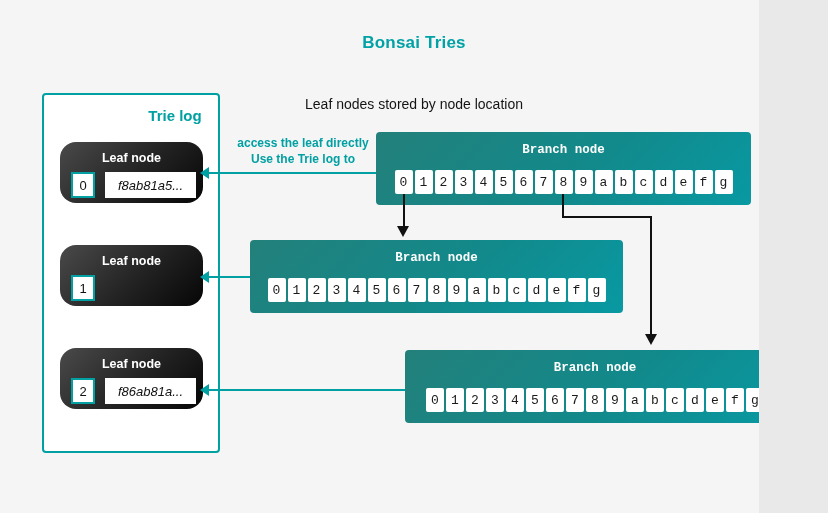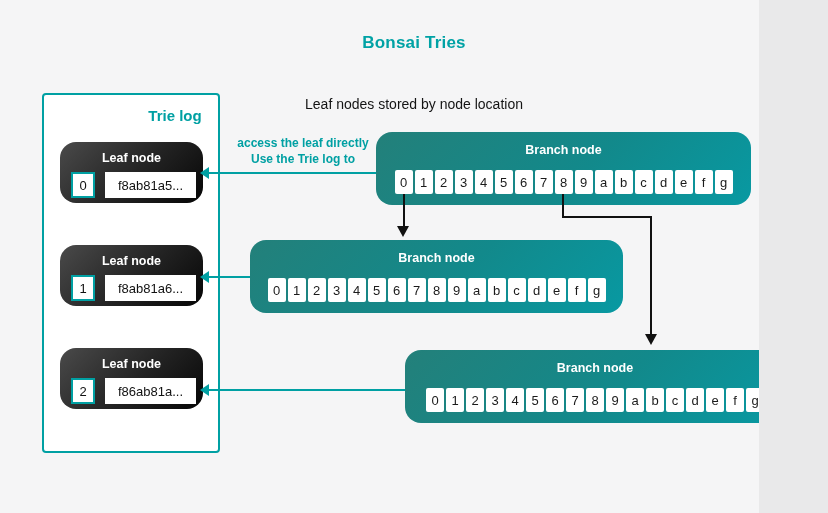--- a/index.html
+++ b/index.html
@@ -60,29 +60,30 @@
     width: 24px; height: 26px;
     background: #ffffff; border: 2px solid #00a0a3;
     display: flex; align-items: center; justify-content: center;
     font-size: 13px; color: #111111;
   }
   .leaf-hash {
     position: absolute; left: 45px; top: 30px;
     width: 91px; height: 26px;
     background: #ffffff;
     display: flex; align-items: center; justify-content: center;
-    font-size: 13px; color: #111111;
+    font-size: 13px; color: #111111; font-style: italic;
   }
 
   
   .branch {
     position: absolute;
     height: 73px;
     background: linear-gradient(135deg, #23807a 0%, #12898b 55%, #0899a2 100%);
-    border-radius: 16px;
+    border-radius: 4px;
+    font-family: Liberation Mono, monospace;
   }
   .branch.b1 { left: 376px; top: 132px; width: 375px; }
   .branch.b2 { left: 250px; top: 240px; width: 373px; }
   .branch.b3 { left: 405px; top: 350px; width: 380px; }
   .branch-label {
     position: absolute; top: 11px; left: 0; width: 100%;
     text-align: center;
     font-size: 12.5px; font-weight: bold; color: #ffffff;
   }
   .cell-row {
@@ -133,21 +134,20 @@
   </div>
 
   <div class="leaf-card l0">
     <div class="leaf-label">Leaf node</div>
     <div class="leaf-index">0</div>
     <div class="leaf-hash">f8ab81a5...</div>
   </div>
   <div class="leaf-card l1">
     <div class="leaf-label">Leaf node</div>
     <div class="leaf-index">1</div>
-    <div class="leaf-hash">f8ab81a6...</div>
   </div>
   <div class="leaf-card l2">
     <div class="leaf-label">Leaf node</div>
     <div class="leaf-index">2</div>
     <div class="leaf-hash">f86ab81a...</div>
   </div>
 
   <div class="branch b1">
     <div class="branch-label">Branch node</div>
     <div class="cell-row">

